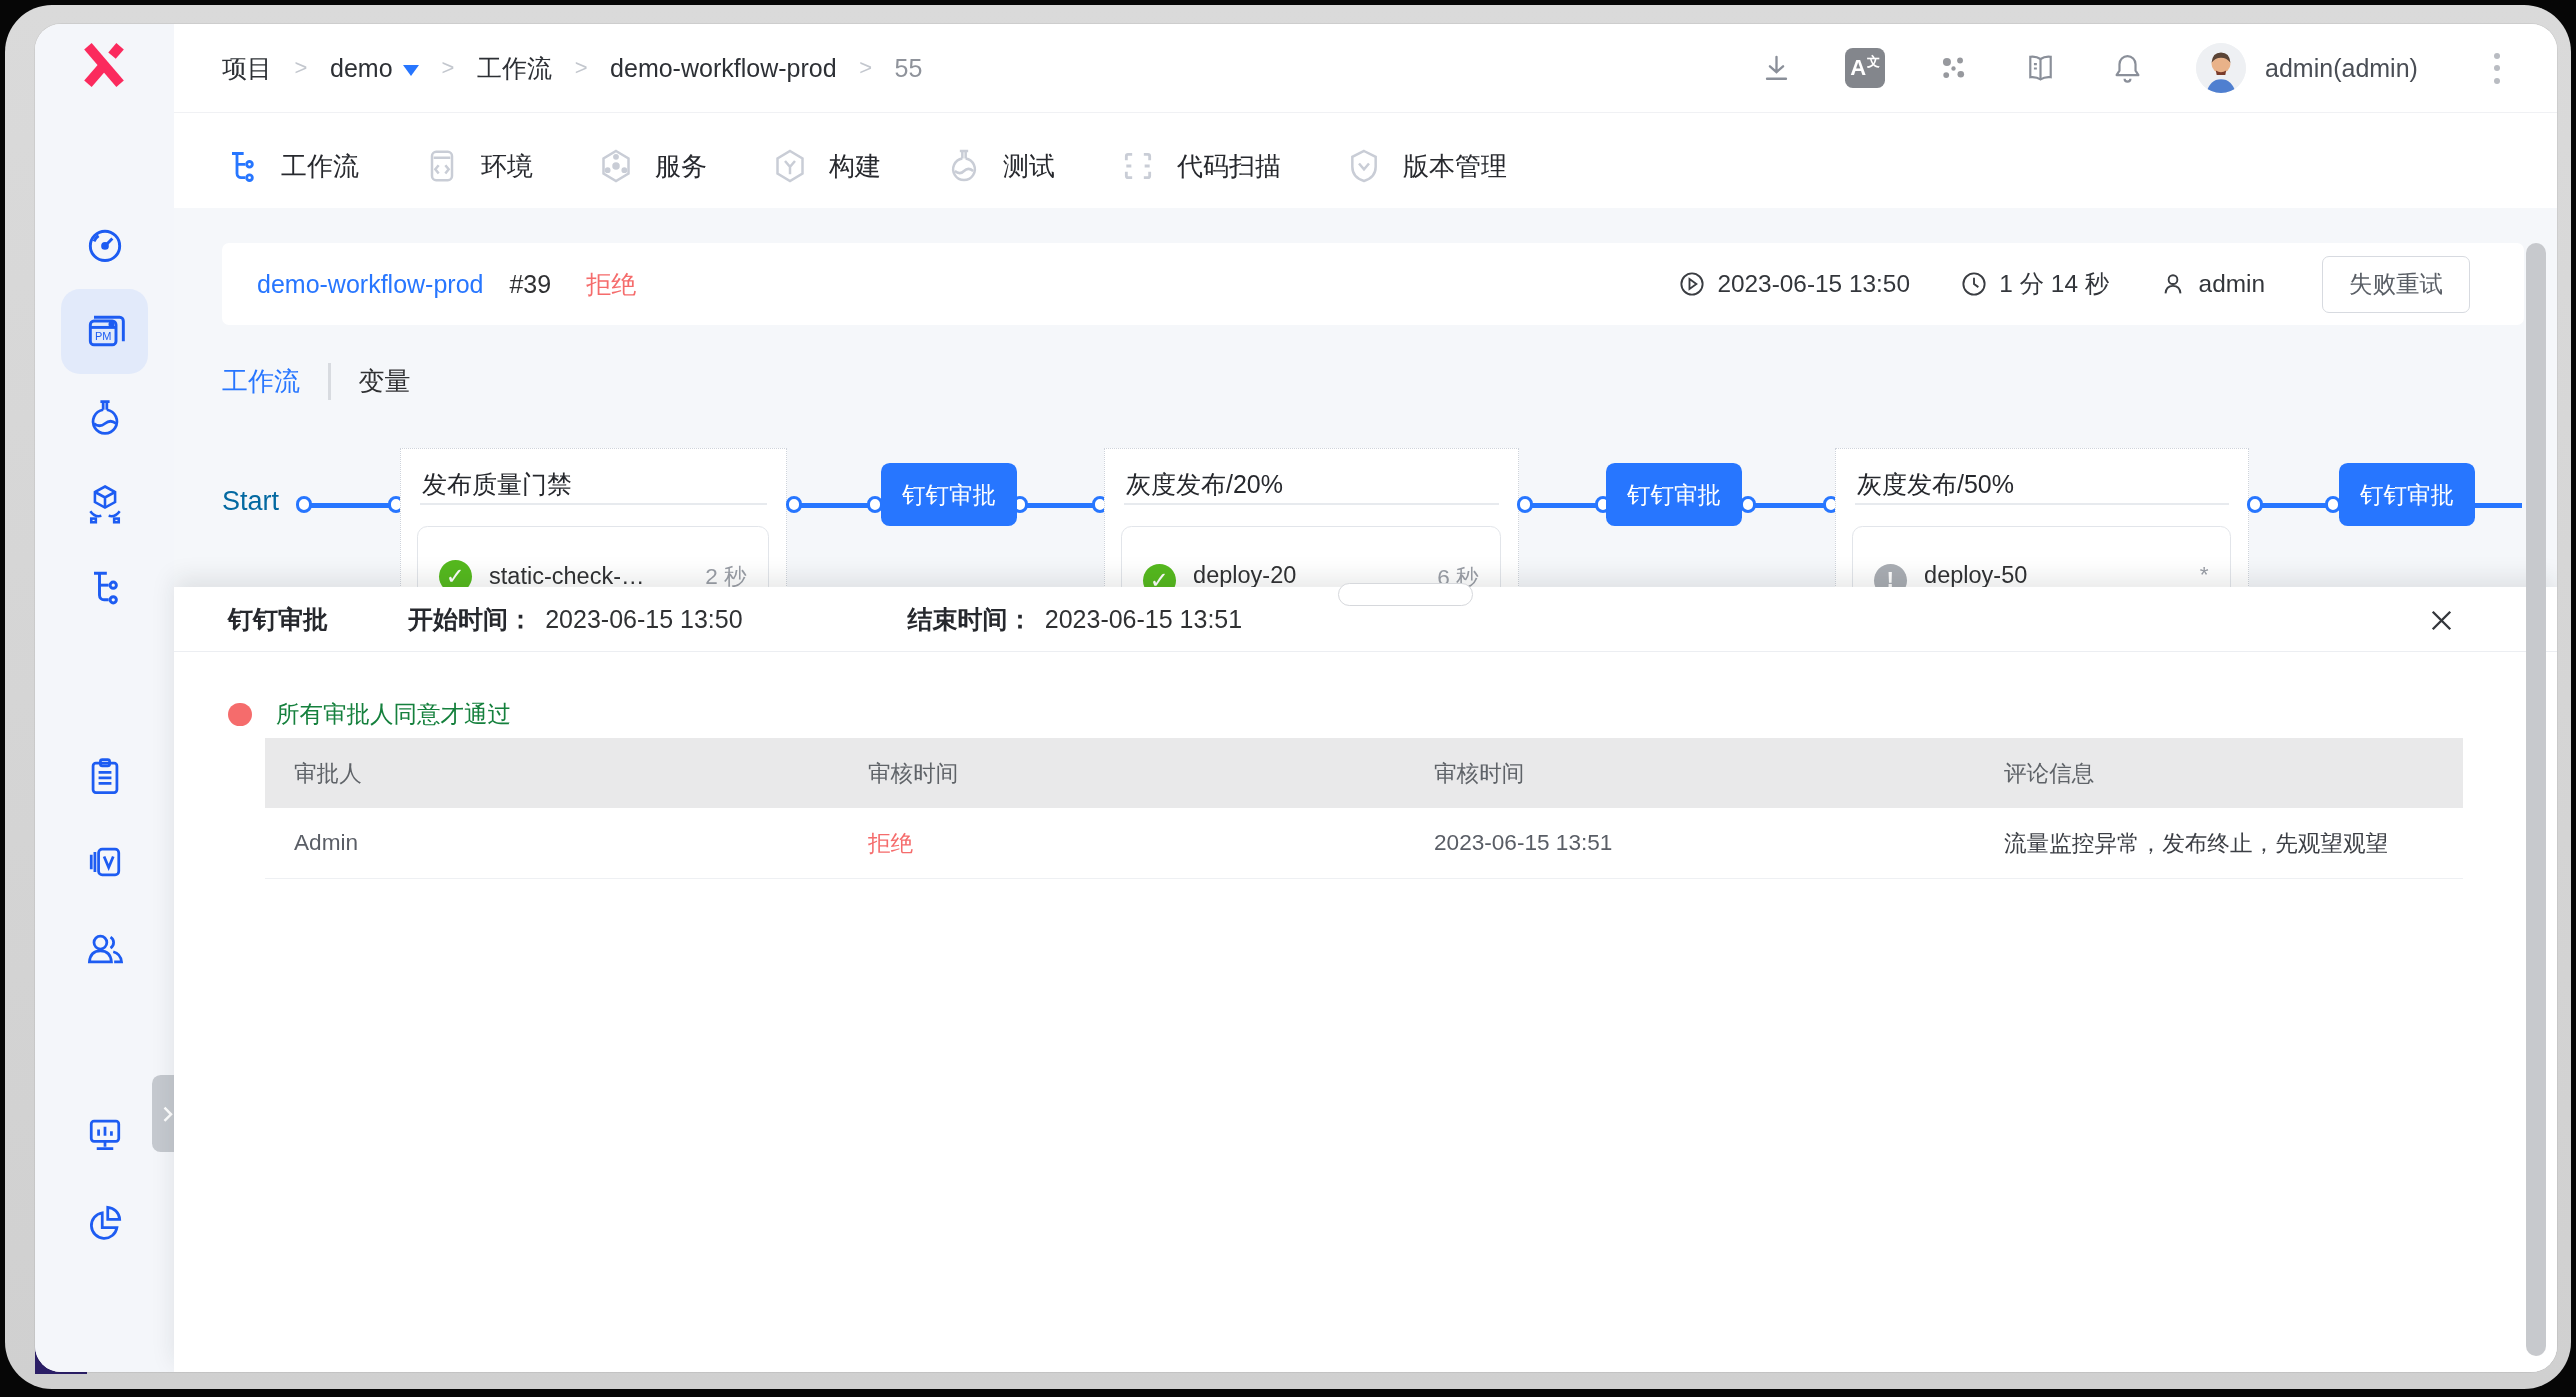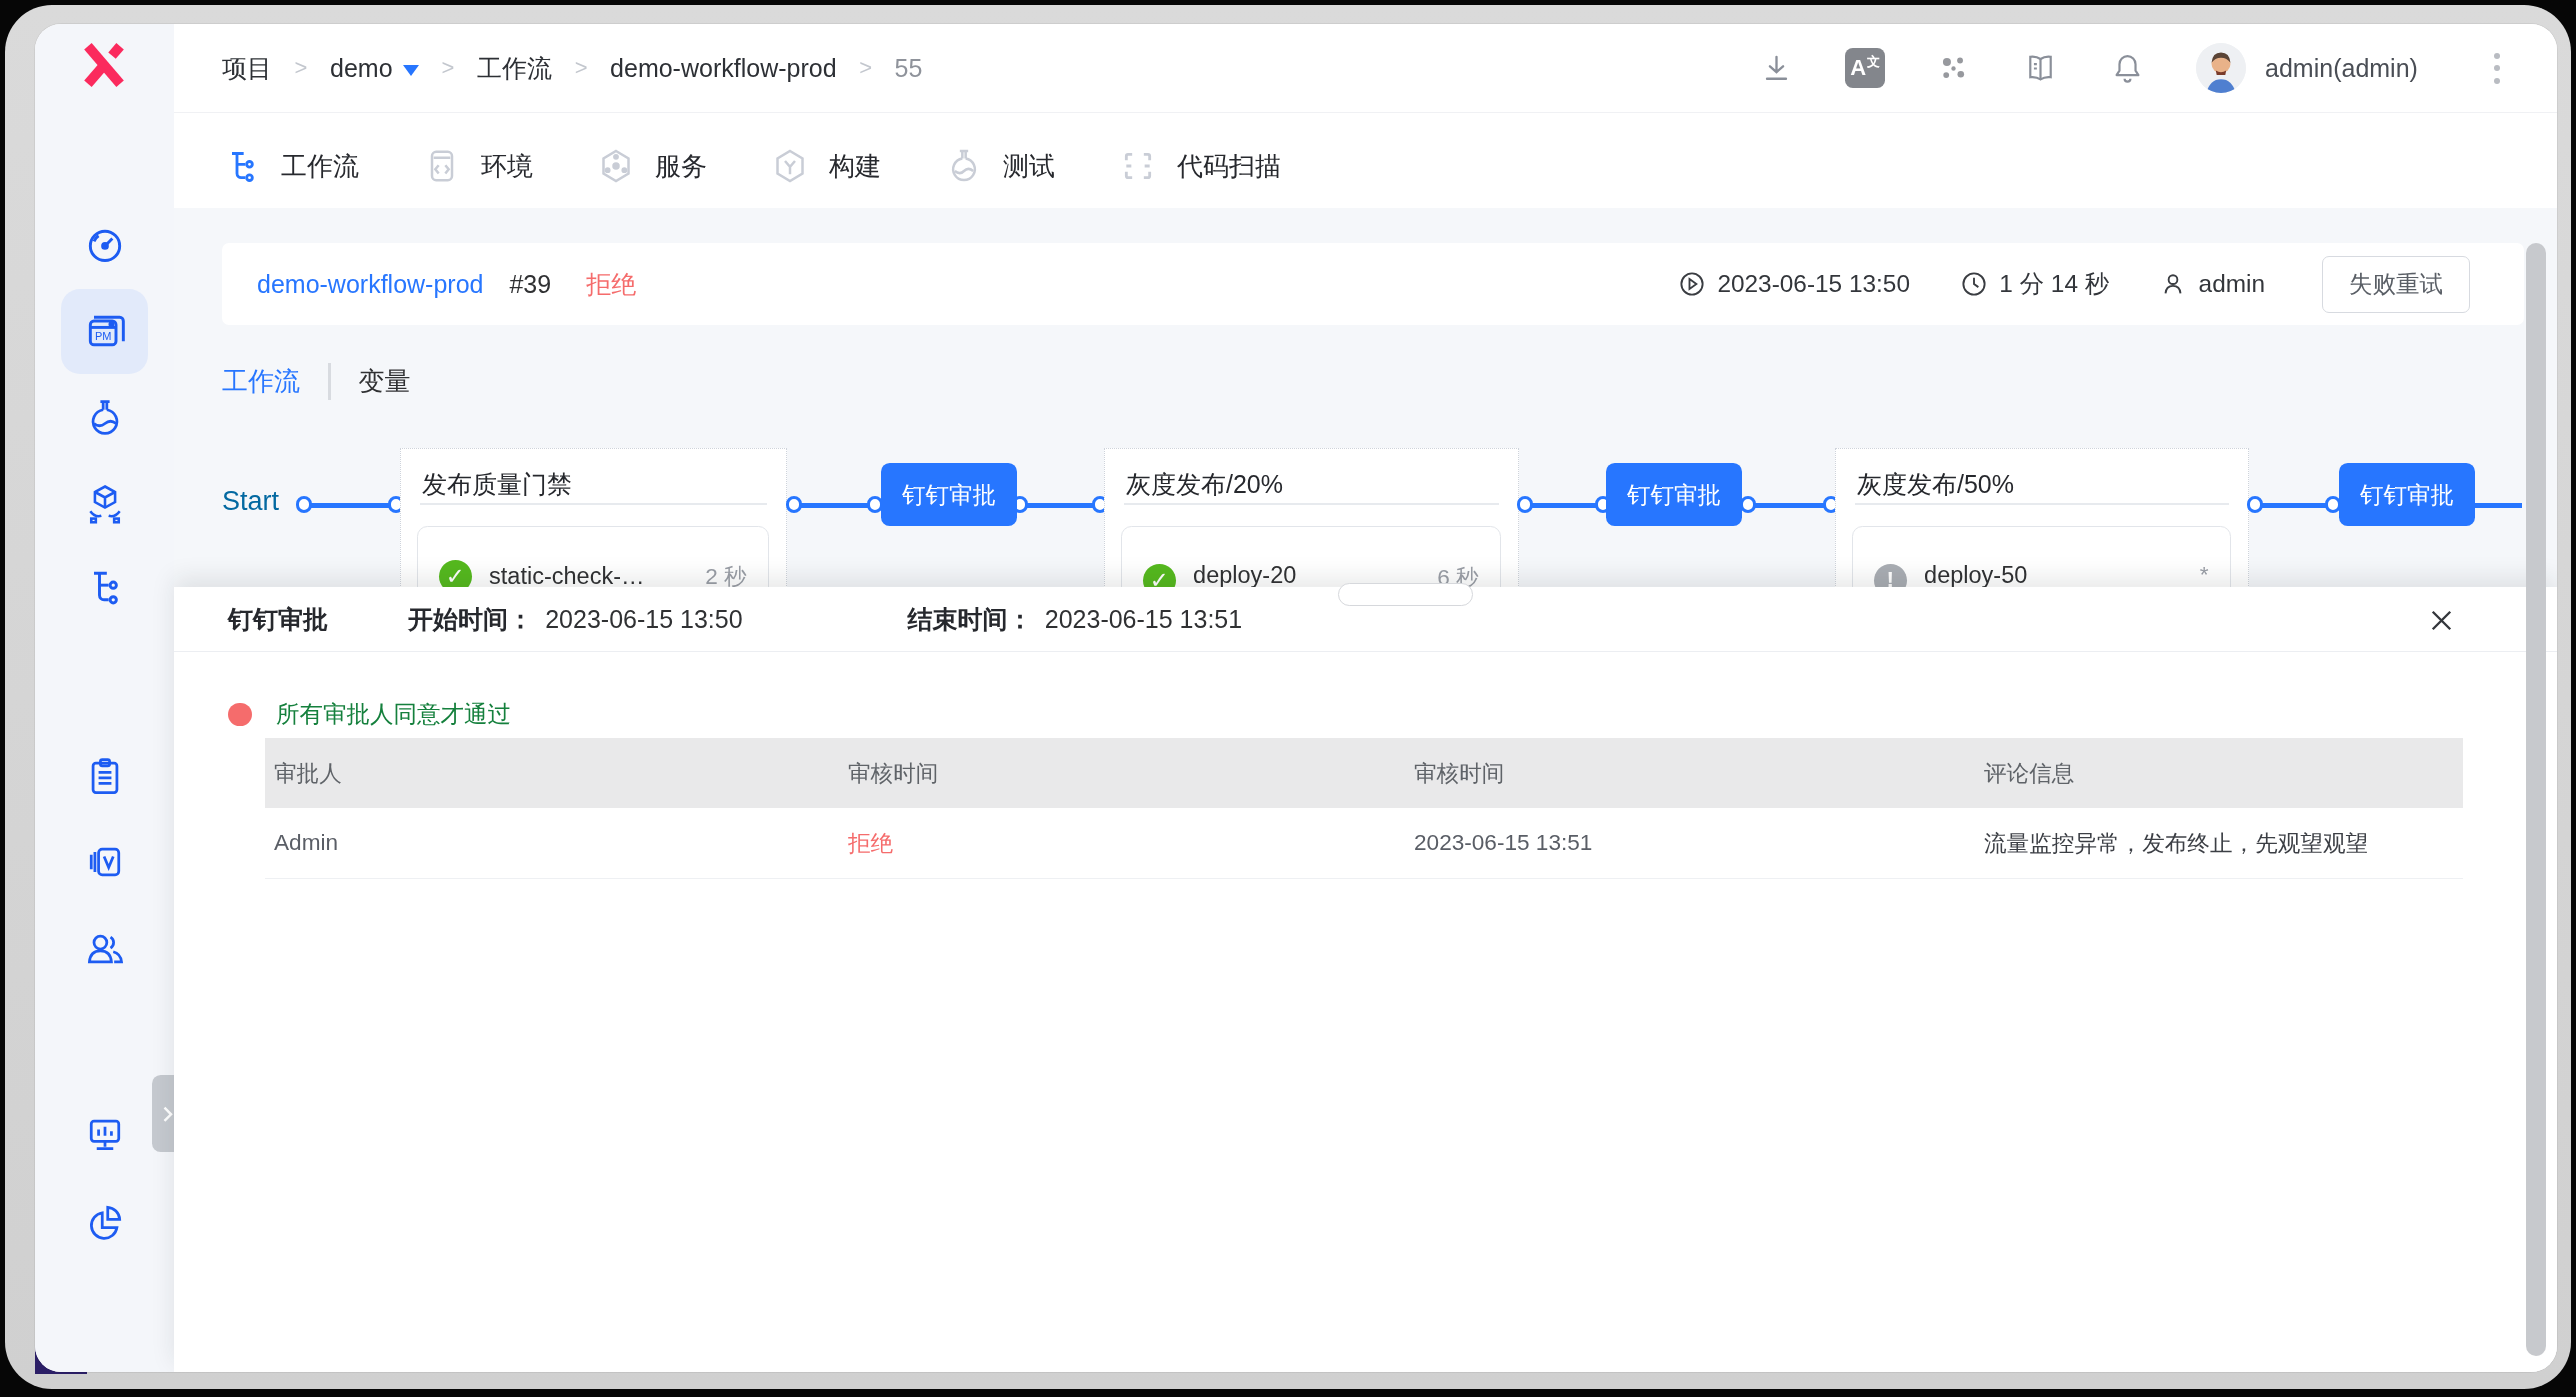--- a/index.html
+++ b/index.html
@@ -83,21 +83,21 @@
   .ph-label{margin-left:80px;font-weight:bold;}
   .ph-label.second{margin-left:165px;}
   .ph-value{margin-left:12.2px;font-weight:normal;color:#303133;}
   .panel-close{position:absolute;right:97px;top:14px;width:38px;height:38px;display:flex;align-items:center;justify-content:center;cursor:pointer;color:#33363b;}
   .rule-row{position:absolute;left:54px;top:111px;display:flex;align-items:center;gap:24.4px;}
   .rule-dot{width:23.5px;height:23.5px;border-radius:50%;background:#f56c6c;}
   .rule-text{font-size:23.5px;color:#15803d;}
   .approval-table{position:absolute;left:91px;right:94px;top:151px;}
   .t-head,.t-row{display:grid;grid-template-columns:574px 566px 570px 1fr;height:70px;align-items:center;font-size:22.6px;}
   .t-head{background:#e9e9ea;color:#5f6368;}
-  .t-head div,.t-row div{padding-left:9px;}
+  .t-head div,.t-row div{padding-left:29px;}
   .t-row{color:#5a5e66;border-bottom:1.7px solid #eef0f3;background:#fff;}
   .t-row .result{color:#f56c6c;}
   .t-row .comment{color:#3c3f45;}
 
   .v-scrollbar{position:absolute;right:11.3px;top:219px;bottom:15.7px;width:20px;background:#c7c9cd;border-radius:10.4px;z-index:50;cursor:pointer;}
 </style>
 </head>
 <body>
 
 <div class="frame"></div>
@@ -226,20 +226,27 @@
           </svg>
         <span>测试</span>
       </span>
       <span class="tab">
         <svg viewBox="0 0 48 48" fill="none" stroke="currentColor" stroke-width="3.4">
             <path d="M10 17v-5a2 2 0 0 1 2-2h5M31 10h5a2 2 0 0 1 2 2v5M38 31v5a2 2 0 0 1-2 2h-5M17 38h-5a2 2 0 0 1-2-2v-5"></path>
             <path d="M10 24h6M32 24h6"></path>
           </svg>
         <span>代码扫描</span>
       </span>
+      <span class="tab">
+        <svg viewBox="0 0 48 48" fill="none" stroke="currentColor" stroke-width="3">
+            <path d="M24 6l14 7v12q0 13-14 17-14-4-14-17V13z"></path>
+            <path d="M18 21l6 7 6-7"></path>
+          </svg>
+        <span>版本管理</span>
+      </span>
     </div>
 
     <div class="content">
 
       <div class="run-card">
         <span class="run-name">demo-workflow-prod</span>
         <span class="run-no">#39</span>
         <span class="run-status">拒绝</span>
         <div class="run-right">
           <span class="meta">

